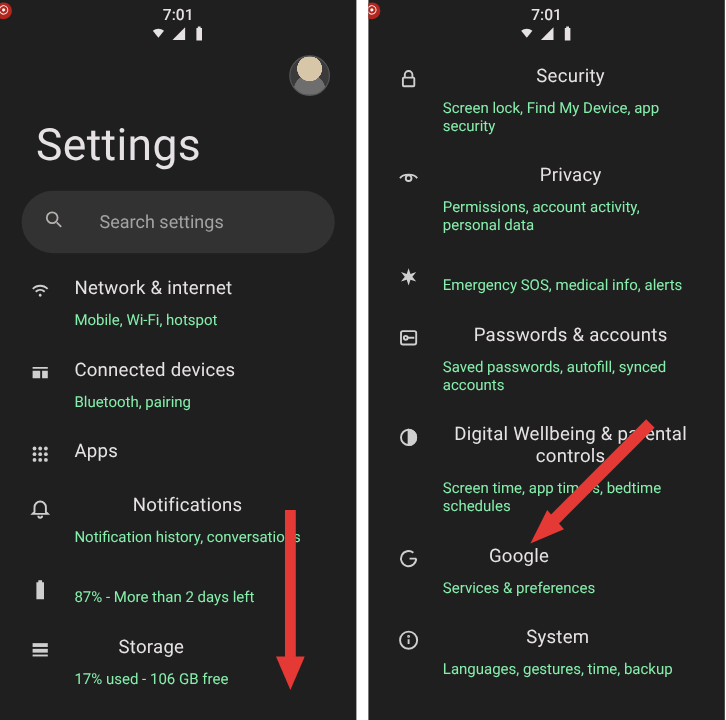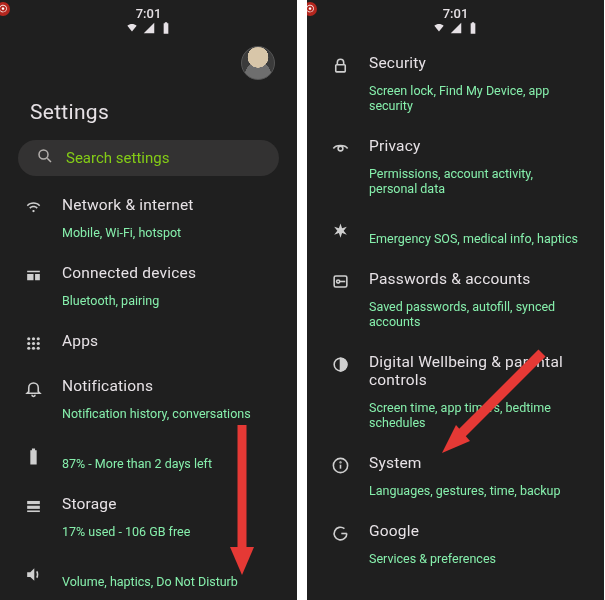--- a/index.html
+++ b/index.html
@@ -37,39 +37,39 @@
     display:flex; justify-content:flex-end; padding:20px 22px 0 0;
   }
   .avatar {
     width:34px; height:34px; border-radius:50%;
     background:radial-gradient(circle at 50% 32%, #d8c6a9 0 38%, transparent 39%),
                radial-gradient(circle at 50% 88%, #6e6e6e 0 40%, transparent 41%),
                #3b3b3b;
     border:1px solid #555;
   }
   .title {
-    font-size:21px; font-weight:400; padding:20px 22px 16px 30px;
+    font-size:37px; font-weight:400; padding:20px 22px 16px 30px;
     letter-spacing:0.3px;
   }
   .searchbar {
-    margin:0 18px; height:36px; border-radius:28px;
-    background:#333232; display:flex; align-items:center; gap:12px;
-    padding:0 18px; color:#84cc16;
+    margin:0 18px; height:52px; border-radius:28px;
+    background:#333232; display:flex; align-items:center; gap:29px;
+    padding:0 18px; color:#a3a3a3;
   }
   .searchbar span.txt { font-size:15px; }
   .list { padding:8px 0 0 0; }
   .item {
     display:flex; align-items:flex-start; gap:18px;
     padding:12px 22px 12px 22px;
   }
   .item .ic {
     width:22px; display:flex; justify-content:center;
     color:#cfcfcf; flex:0 0 22px; margin-top:2px;
   }
-  .item .tx .lbl { font-size:15.5px; color:#e7e2e6; letter-spacing:.2px; }
+  .item .tx .lbl { font-size:15.5px; color:#e7e2e6; letter-spacing:.2px;text-align:center; }
   .item .tx .sub { font-size:12.5px; color:#86efac; margin-top:11px; }
   
   .phone.p2 .list { padding-top:6px; }
   .phone.p2 .item { padding:12px 22px; }
 
   
   .arrow1 {
     position:absolute;
     left:230px; top:425px;
     width:24px; height:150px;
@@ -259,21 +259,21 @@
           <div class="sub">Permissions, account activity, personal data</div>
         </div>
     </div>
     <div class="item">
       <div class="ic">
           <svg viewBox="0 0 24 24" fill="#cfcfcf">
             <path d="M12 2l2 6 6-2-4 5 4 5-6-2-2 6-2-6-6 2 4-5-4-5 6 2z"></path>
           </svg>
         </div>
       <div class="tx">
-          <div class="sub">Emergency SOS, medical info, haptics</div>
+          <div class="sub">Emergency SOS, medical info, alerts</div>
         </div>
     </div>
     <div class="item">
       <div class="ic">
           <svg viewBox="0 0 24 24" fill="none" stroke="#cfcfcf" stroke-width="2">
             <rect x="4" y="5" width="16" height="14" rx="2"></rect>
             <circle cx="9" cy="12" r="2"></circle>
             <path d="M11 12h7"></path>
           </svg>
         </div>
@@ -290,40 +290,40 @@
           </svg>
         </div>
       <div class="tx">
           <div class="lbl">Digital Wellbeing &amp; parental controls</div>
           <div class="sub">Screen time, app timers, bedtime schedules</div>
         </div>
     </div>
     <div class="item">
       <div class="ic">
           <svg viewBox="0 0 24 24" fill="none" stroke="#cfcfcf" stroke-width="2">
+            <path d="M20 12a8 8 0 1 1-3-6.2"></path>
+            <path d="M13 12h7"></path>
+          </svg>
+        </div>
+      <div class="tx">
+          <div class="lbl">Google</div>
+          <div class="sub">Services &amp; preferences</div>
+        </div>
+    </div>
+    <div class="item">
+      <div class="ic">
+          <svg viewBox="0 0 24 24" fill="none" stroke="#cfcfcf" stroke-width="2">
             <circle cx="12" cy="12" r="9"></circle>
             <line x1="12" y1="11" x2="12" y2="16"></line>
             <circle cx="12" cy="8" r="0.5" fill="#cfcfcf"></circle>
           </svg>
         </div>
       <div class="tx">
           <div class="lbl">System</div>
           <div class="sub">Languages, gestures, time, backup</div>
-        </div>
-    </div>
-    <div class="item">
-      <div class="ic">
-          <svg viewBox="0 0 24 24" fill="none" stroke="#cfcfcf" stroke-width="2">
-            <path d="M20 12a8 8 0 1 1-3-6.2"></path>
-            <path d="M13 12h7"></path>
-          </svg>
-        </div>
-      <div class="tx">
-          <div class="lbl">Google</div>
-          <div class="sub">Services &amp; preferences</div>
         </div>
     </div>
 
   </div>
 
   <svg class="arrow2" viewBox="0 0 120 118">
     <line x1="110" y1="8" x2="26" y2="92" stroke="#e53935" stroke-width="10"></line>
     <polygon points="10,108 38,96 24,80" fill="#e53935"></polygon>
   </svg>
 </div>

